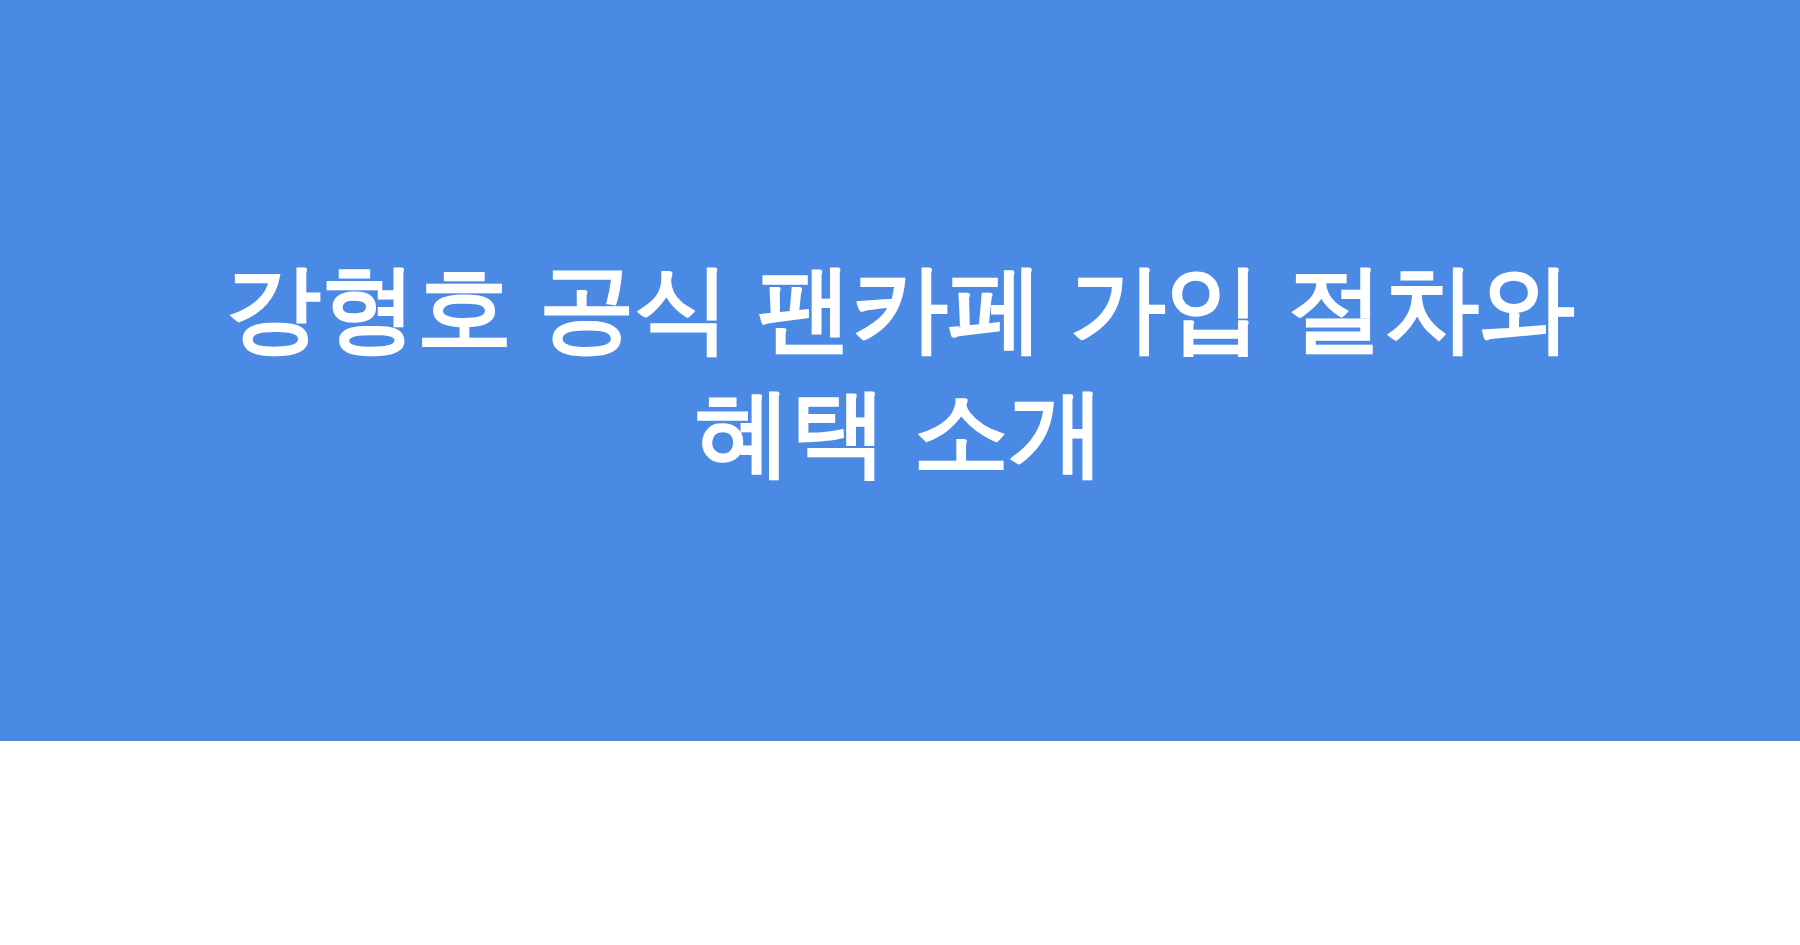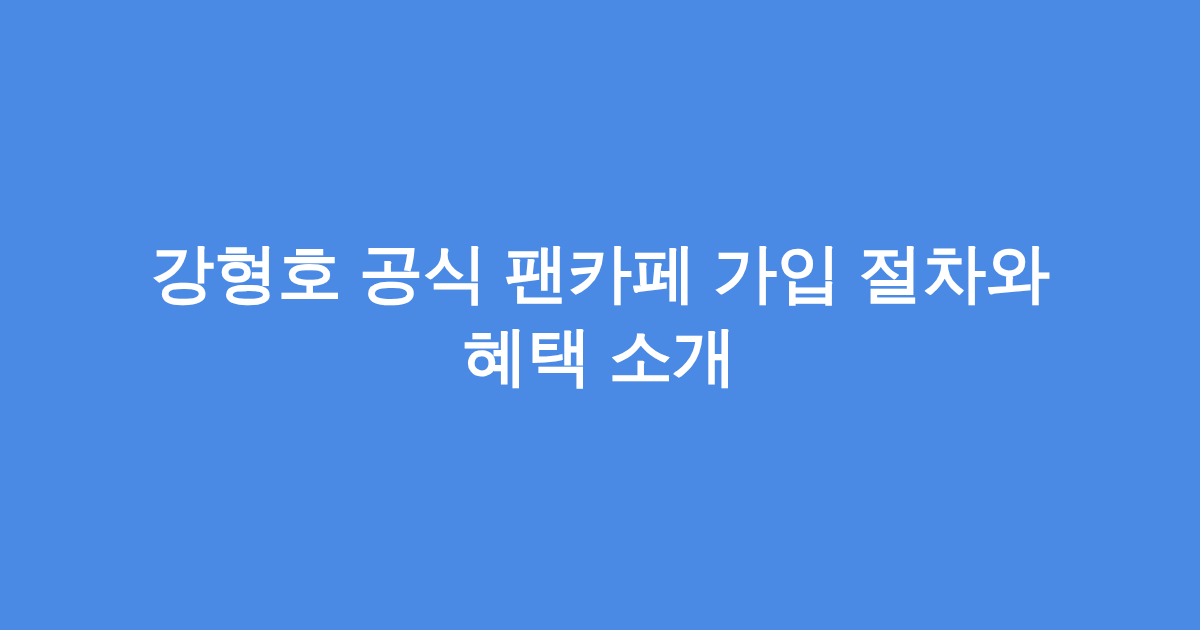--- a/index.html
+++ b/index.html
@@ -12,21 +12,21 @@
     width: 1200px;
     height: 630px;
     overflow: hidden;
     font-family: "Liberation Sans", "DejaVu Sans", sans-serif;
   }
 
   #og-card {
     position: relative;
     box-sizing: border-box;
     width: 1200px;
-    height: 630px;
+    height: 494px;
     background-color: #4a8ae4;
     display: flex;
     align-items: center;
     justify-content: center;
     overflow: hidden;
   }
 
   #card-content {
     width: 1060px;
     display: flex;

